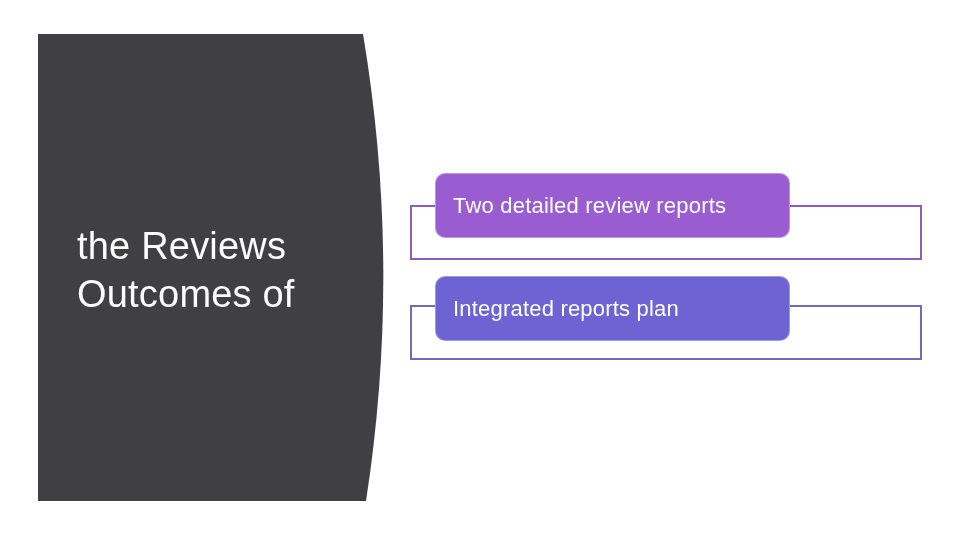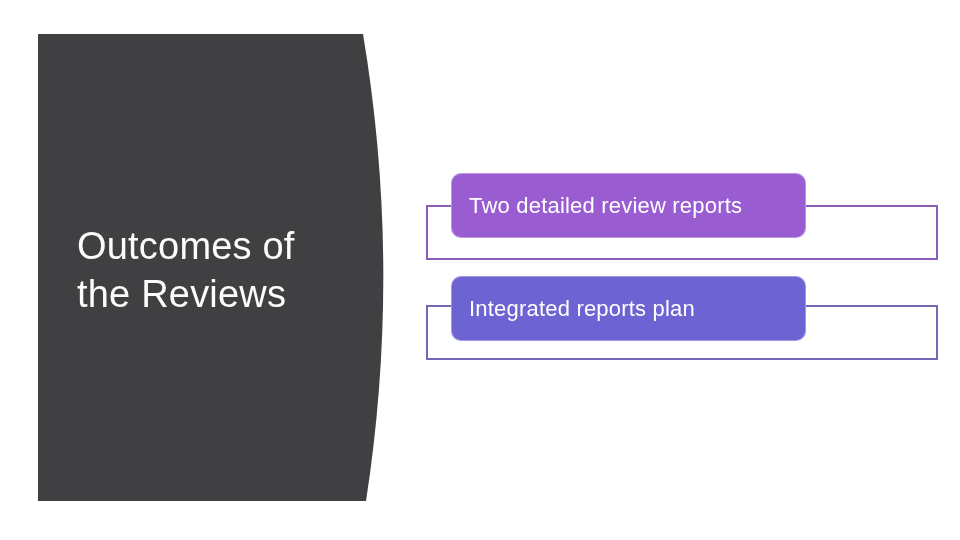--- a/index.html
+++ b/index.html
@@ -32,21 +32,21 @@
     line-height: 48px;
     letter-spacing: 0.2px;
     color: #fcfcfc;
   }
   .slide-title .line {
     display: block;
     white-space: nowrap;
   }
   .smartart {
     position: absolute;
-    left: 16px;
+    left: 0;
     top: 0;
     width: 915px;
     height: 540px;
   }
   .connector-frame {
     position: absolute;
     left: 410px;
     width: 508px;
     height: 51px;
     background: #ffffff;
@@ -81,22 +81,22 @@
 </head>
 <body>
 
 <div class="slide">
 
   <svg class="panel-svg" viewBox="0 0 960 540" xmlns="http://www.w3.org/2000/svg" aria-hidden="true">
     <path d="M 38 34 L 363 34 A 1470 1470 0 0 1 366 501 L 38 501 Z" style="fill: rgb(64, 63, 65);"></path>
   </svg>
 
   <div class="slide-title" style="color: rgb(252, 252, 252);">
+    <span class="line">the Reviews</span>
     <span class="line">Outcomes of</span>
-    <span class="line">the Reviews</span>
   </div>
 
   <div class="smartart">
 
     <div class="connector-frame frame-1" style="border-color: rgb(139, 95, 185);"></div>
     <div class="item-box box-1" style="background: rgb(154, 92, 209);">
       <span class="item-label" style="color: rgb(255, 255, 255);">Two detailed review reports</span>
     </div>
 
     <div class="connector-frame frame-2" style="border-color: rgb(117, 104, 185);"></div>

